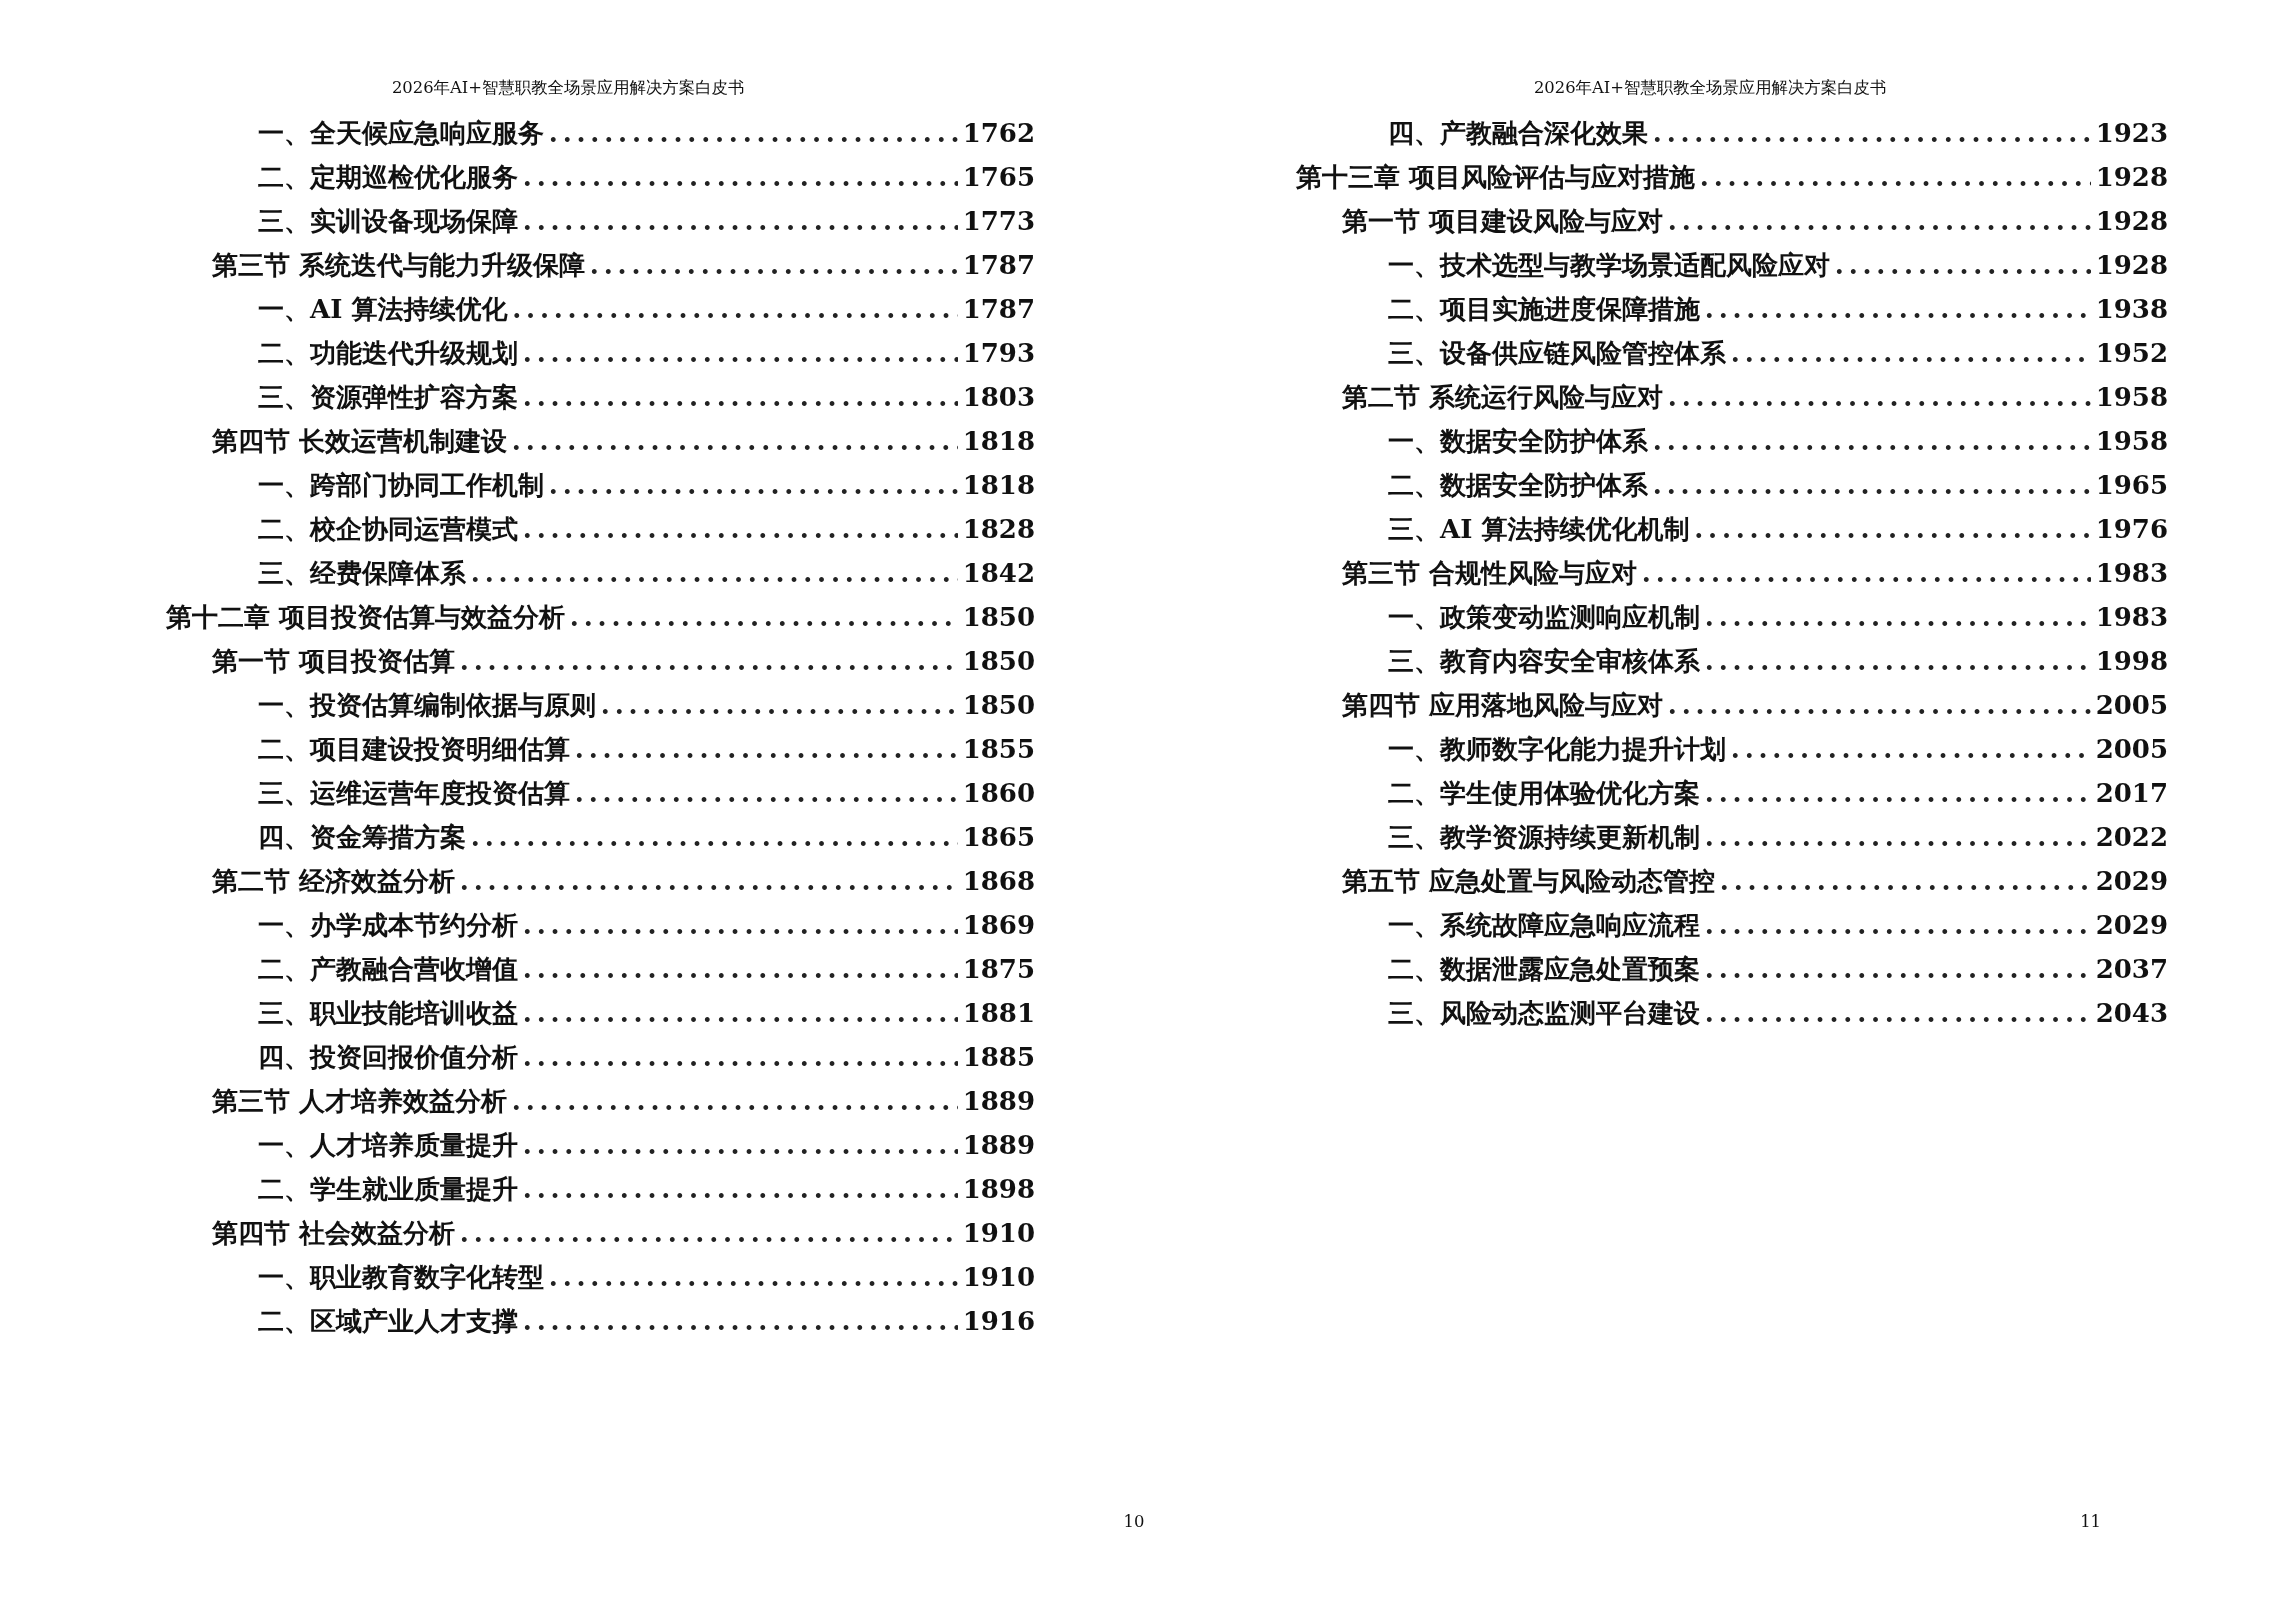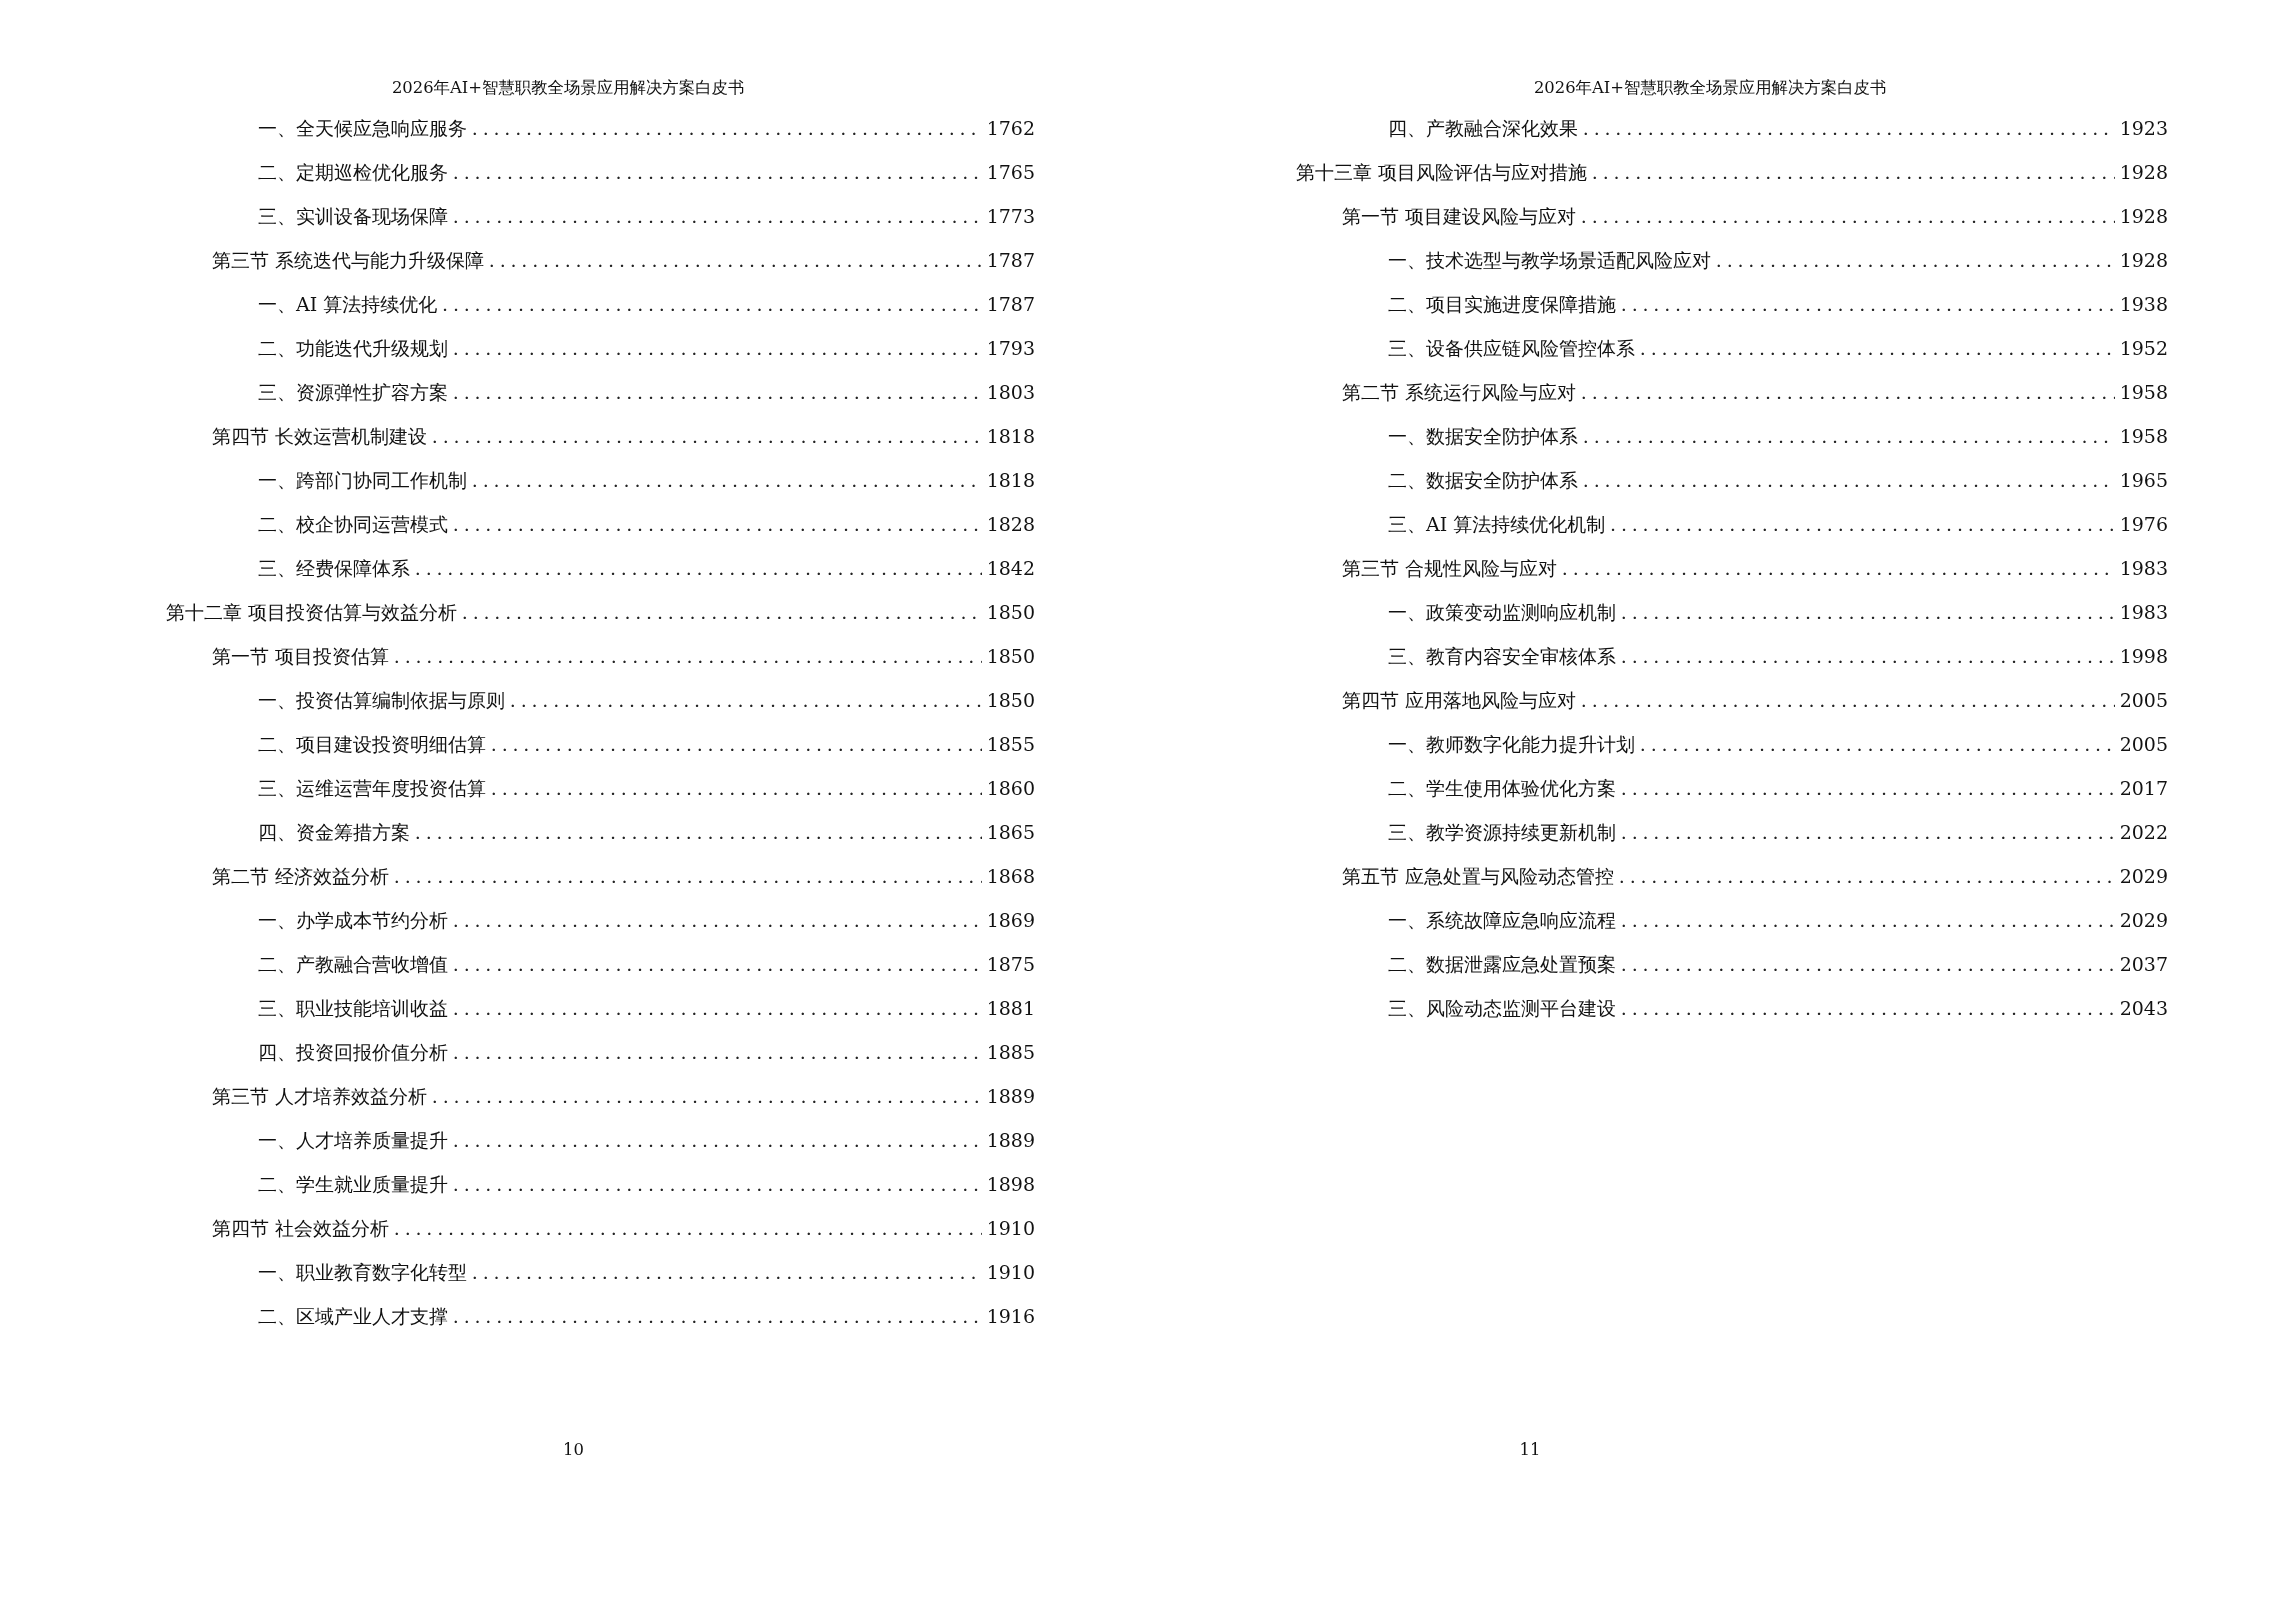--- a/index.html
+++ b/index.html
@@ -7,29 +7,29 @@
          font-family:"DejaVu Serif","Liberation Serif",serif; color:#111; }
   .page { position:absolute; top:0; height:1212px; }
   #page-left { left:0; width:1142px; }
   #page-right { left:1142px; width:1142px; }
   .header { position:absolute; top:77px; width:100%; text-align:center; font-size:16.4px; }
   #page-left .header { left:-2.9px; }
   #page-right .header { left:-2.9px; }
   .toc { position:absolute; top:116px; }
   #page-left .toc { left:166px; width:869px; }
   #page-right .toc { left:154px; width:872px; }
-  .entry { display:flex; align-items:baseline; height:44px; font-size:19px; white-space:nowrap; }
+  .entry { display:flex; align-items:baseline; height:44px; font-size:26px; white-space:nowrap;font-weight:bold; }
   .entry.lvl0 { padding-left:0; }
   .entry.lvl1 { padding-left:46px; }
   .entry.lvl2 { padding-left:92px; }
   .entry .title { flex:none; }
   .entry .leader { flex:1; overflow:hidden; margin:0 4.8px; letter-spacing:4.8px; color:#222; }
   .entry .leader::before { content:"...................................................................................................................................................................................................."; }
   .entry .pg { flex:none; }
-  .footer { position:absolute; top:1440px; width:100%; text-align:center; font-size:16.4px; }
+  .footer { position:absolute; top:1512px; width:100%; text-align:right; font-size:16.4px; }
   #page-left .footer { left:2.4px; }
   #page-right .footer { left:-183px; }
 </style>
 </head>
 <body>
 
 <div class="page" id="page-left">
   <div class="header">2026年AI+智慧职教全场景应用解决方案白皮书</div>
   <div class="toc">
       <div class="entry lvl2">

